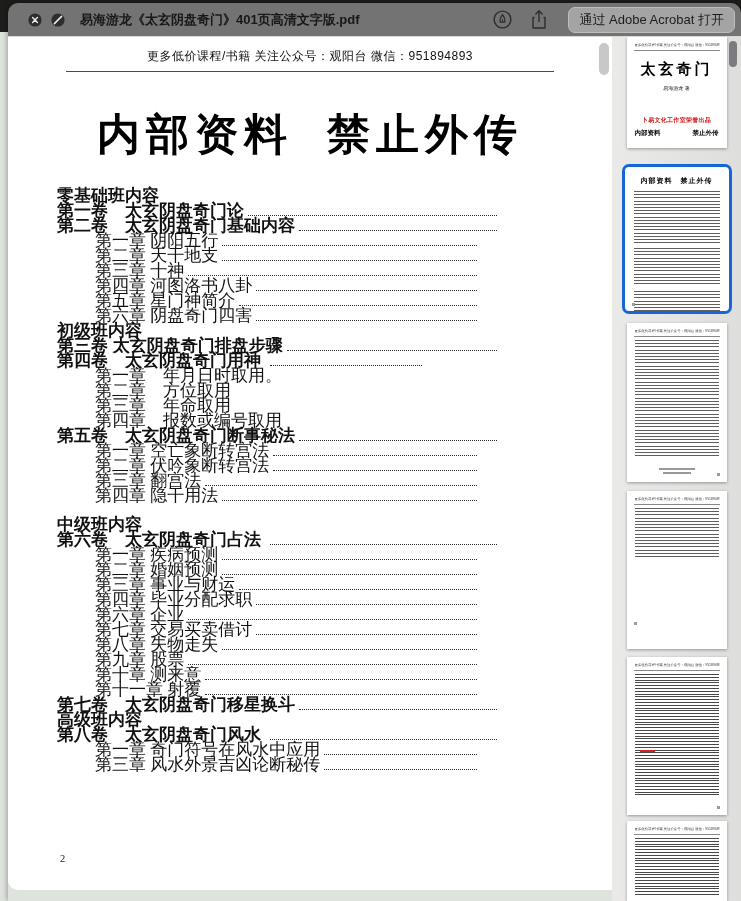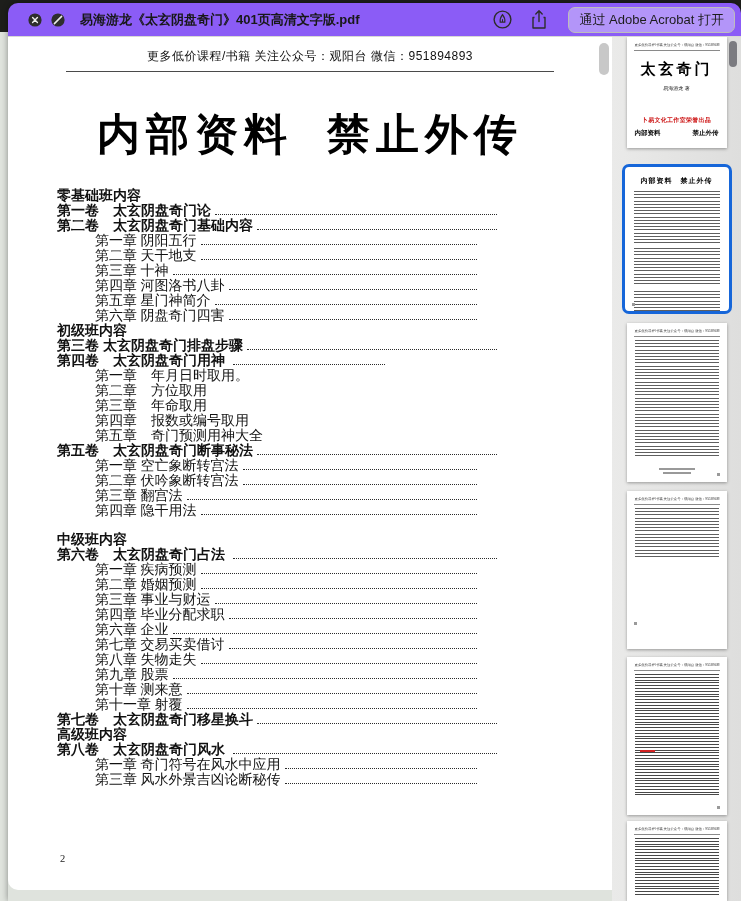--- a/index.html
+++ b/index.html
@@ -4,21 +4,21 @@
 <style>
   html,body{margin:0;padding:0;}
   body{width:741px;height:901px;position:relative;overflow:hidden;background:#dfe3dd;
        font-family:"Liberation Sans",sans-serif;}
   .backdrop-dark{position:absolute;left:0;top:0;width:741px;height:32px;background:#1d1e1b;}
 
   
   .window{position:absolute;left:8px;top:3px;width:733px;height:898px;
           border-radius:10px 10px 0 0;overflow:hidden;display:flex;flex-direction:column;
           box-shadow:0 0 6px rgba(0,0,0,.4);}
-  .titlebar{flex:0 0 33px;height:33px;background:#8b5cf6;border-bottom:1px solid #d8d8d6;
+  .titlebar{flex:0 0 33px;height:33px;background:#737373;border-bottom:1px solid #d8d8d6;
             display:flex;align-items:center;padding:0 6px 0 20px;}
   .tb-circle{width:14px;height:14px;margin-right:9px;flex:0 0 auto;cursor:default;}
   .filename{font-size:13px;font-weight:700;color:#181818;margin-left:6px;white-space:nowrap;
             overflow:hidden;text-overflow:ellipsis;flex:0 1 auto;}
   .tb-spacer{flex:1;}
   .tb-icon{flex:0 0 auto;margin-right:18px;}
   .open-btn{flex:0 0 auto;height:24px;border:1px solid #bdbdbb;border-radius:7px;
             background:rgba(255,255,255,.35);font-size:13px;color:#1c1c1c;
             padding:0 10px;display:flex;align-items:center;white-space:nowrap;margin-left:2px;}
 
@@ -30,21 +30,21 @@
                background:#c8c8c8;}
 
   
   .doc-header{margin-top:11px;text-align:center;font-size:12px;font-weight:500;
               letter-spacing:.5px;color:#111;}
   .doc-rule{margin:6px auto 0;width:488px;border-top:1.5px solid #4a4a4a;height:0;}
   .banner{margin-top:34px;text-align:center;font-family:"DejaVu Serif",serif;
           font-weight:800;font-size:43px;color:#000;letter-spacing:6px;white-space:nowrap;}
   .banner .gap2{display:inline-block;width:34px;}
 
-  .toc{margin:24px 0 0 49px;width:440px;font-size:14px;line-height:15px;color:#111;}
+  .toc{margin:24px 0 0 49px;width:440px;font-size:17px;line-height:15px;color:#111;}
   .trow{display:flex;align-items:baseline;height:15px;}
   .trow .tt{white-space:pre;}
   .trow.s{font-weight:700;font-family:"Liberation Sans",sans-serif;}
   .trow.v{font-weight:700;font-family:"Liberation Sans",sans-serif;}
   .trow.c{padding-left:38px;font-family:"Liberation Serif",serif;}
   .leader{flex:1;border-bottom:1.6px dotted #2b2b2b;height:10px;margin:0 0 3px 4px;}
   .trow.c .leader{margin-right:20px;}
   .trow.short .leader{flex:0 0 152px;}
   .trow.gap{height:14px;}
   .page-num{position:absolute;left:52px;top:816px;font-family:"Liberation Serif",serif;
@@ -187,24 +187,20 @@
 
         </div>
           <div class="trow c">
           <span class="tt">第三章　年命取用</span>
 
         </div>
           <div class="trow c">
           <span class="tt">第四章　报数或编号取用</span>
 
         </div>
-          <div class="trow c">
-          <span class="tt">第五章　奇门预测用神大全</span>
-
-        </div>
           <div class="trow v">
           <span class="tt">第五卷　太玄阴盘奇门断事秘法</span>
           <span class="leader"></span>
         </div>
           <div class="trow c">
           <span class="tt">第一章 空亡象断转宫法</span>
           <span class="leader"></span>
         </div>
           <div class="trow c">
           <span class="tt">第二章 伏吟象断转宫法</span>

